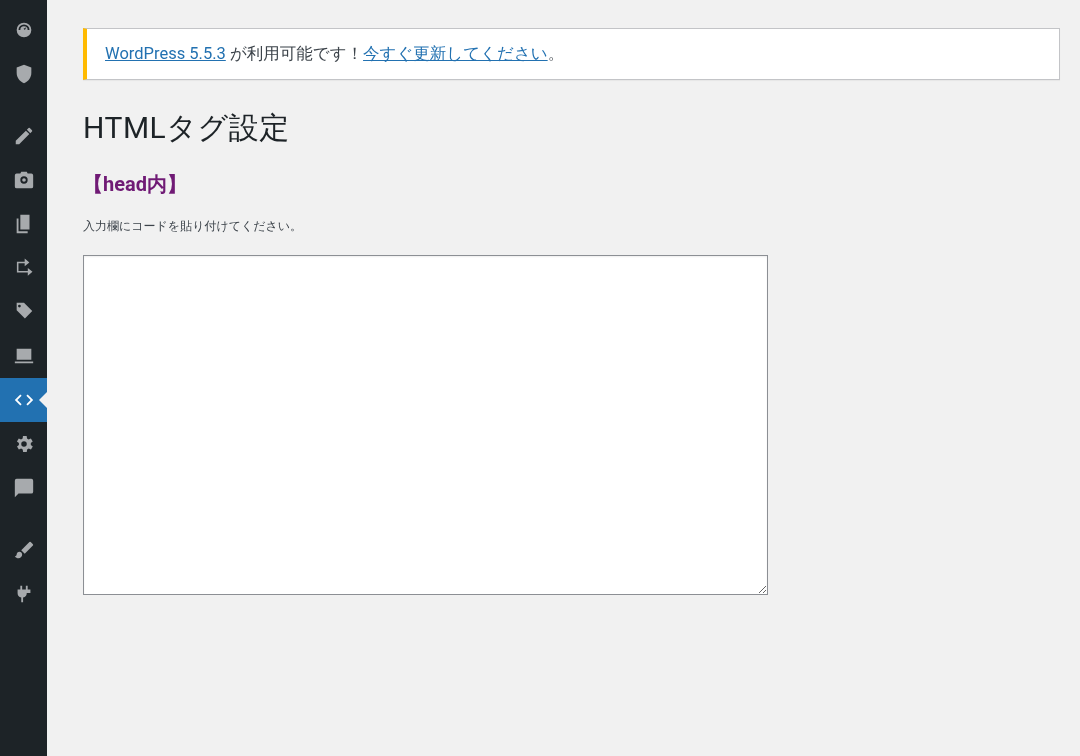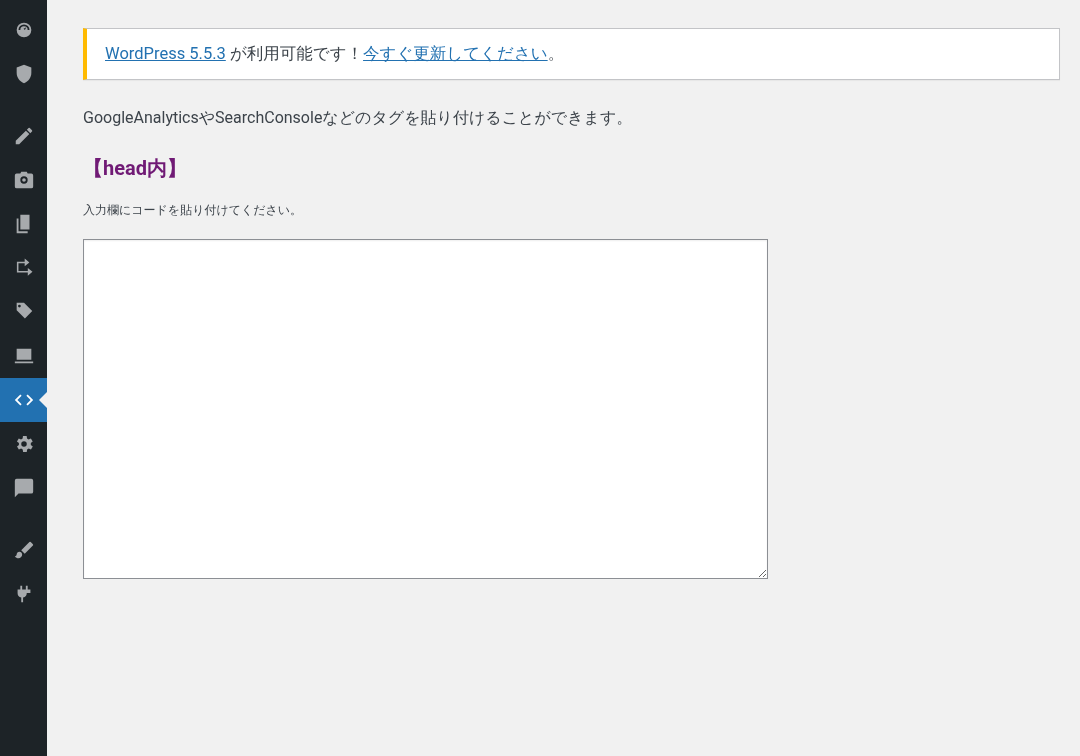--- a/index.html
+++ b/index.html
@@ -189,22 +189,22 @@
         </svg>
     </div>
   </div>
 
   <div class="content">
 
     <div class="notice">
       <a href="#">WordPress 5.5.3</a><span> が利用可能です！</span><a href="#">今すぐ更新してください</a><span>。</span>
     </div>
 
-
-    <p class="desc">GoogleAnalyticsやSearchConsoleなどのタグを貼り付けることができます。</p>
+    <h1 class="page-title">HTMLタグ設定</h1>
+
 
     <h2 class="section-title">【head内】</h2>
 
     <p class="instruction">入力欄にコードを貼り付けてください。</p>
 
     <textarea class="code-input" value="" style=""></textarea>
 
   </div>
 </div>
 

